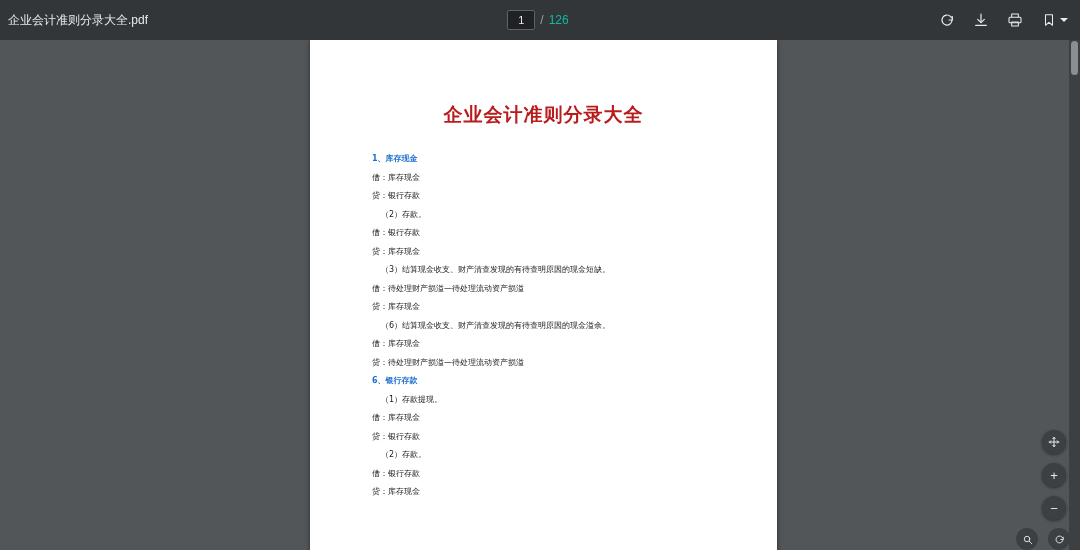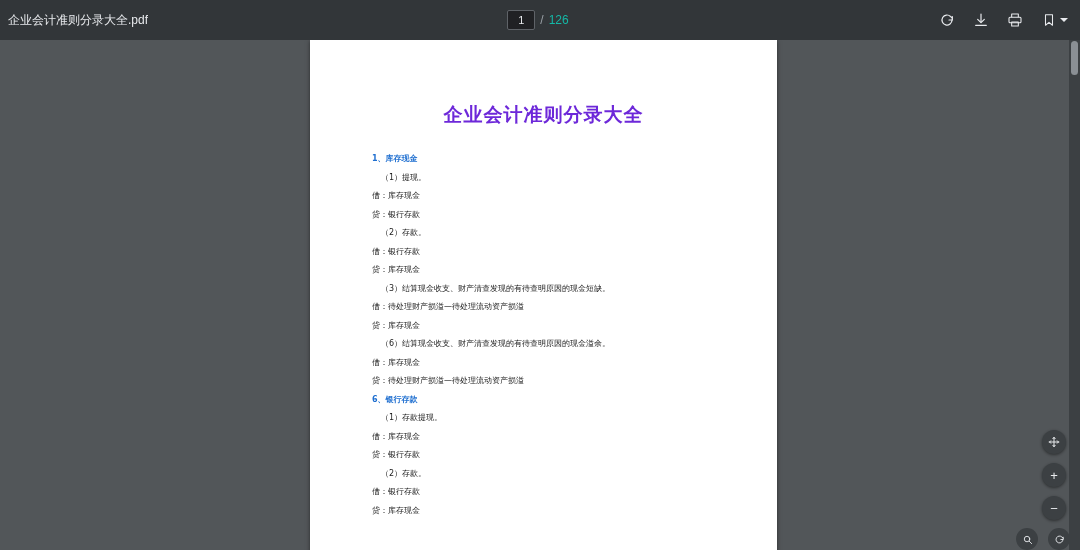--- a/index.html
+++ b/index.html
@@ -147,21 +147,21 @@
     font-size: 11px;
     color: #f2f2f2;
     letter-spacing: 1px;
   }
 
   .doc-h1 {
     text-align: center;
     font-family: "DejaVu Serif", "Liberation Serif", serif;
     font-size: 19px;
     font-weight: bold;
-    color: #6d28d9;
+    color: #b91c1c;
     margin: 0;
     padding-top: 62px;
     letter-spacing: 1px;
   }
 
   .doc-h2 {
     text-align: center;
     font-family: "DejaVu Sans", "Liberation Sans", sans-serif;
     font-size: 9px;
     font-weight: bold;
@@ -314,21 +314,20 @@
 
   <div class="page-area">
 
     <div class="page">
       <div class="watermark"></div>
 
       <h1 class="doc-h1">企业会计准则分录大全</h1>
 
       <div class="body-block">
         <div class="line heading">1、库存现金</div>
-        <div class="line indent">（1）提现。</div>
         <div class="line">借：库存现金</div>
         <div class="line">贷：银行存款</div>
         <div class="line indent">（2）存款。</div>
         <div class="line">借：银行存款</div>
         <div class="line">贷：库存现金</div>
         <div class="line indent">（3）结算现金收支、财产清查发现的有待查明原因的现金短缺。</div>
         <div class="line">借：待处理财产损溢—待处理流动资产损溢</div>
         <div class="line">贷：库存现金</div>
         <div class="line indent">（6）结算现金收支、财产清查发现的有待查明原因的现金溢余。</div>
         <div class="line">借：库存现金</div>

